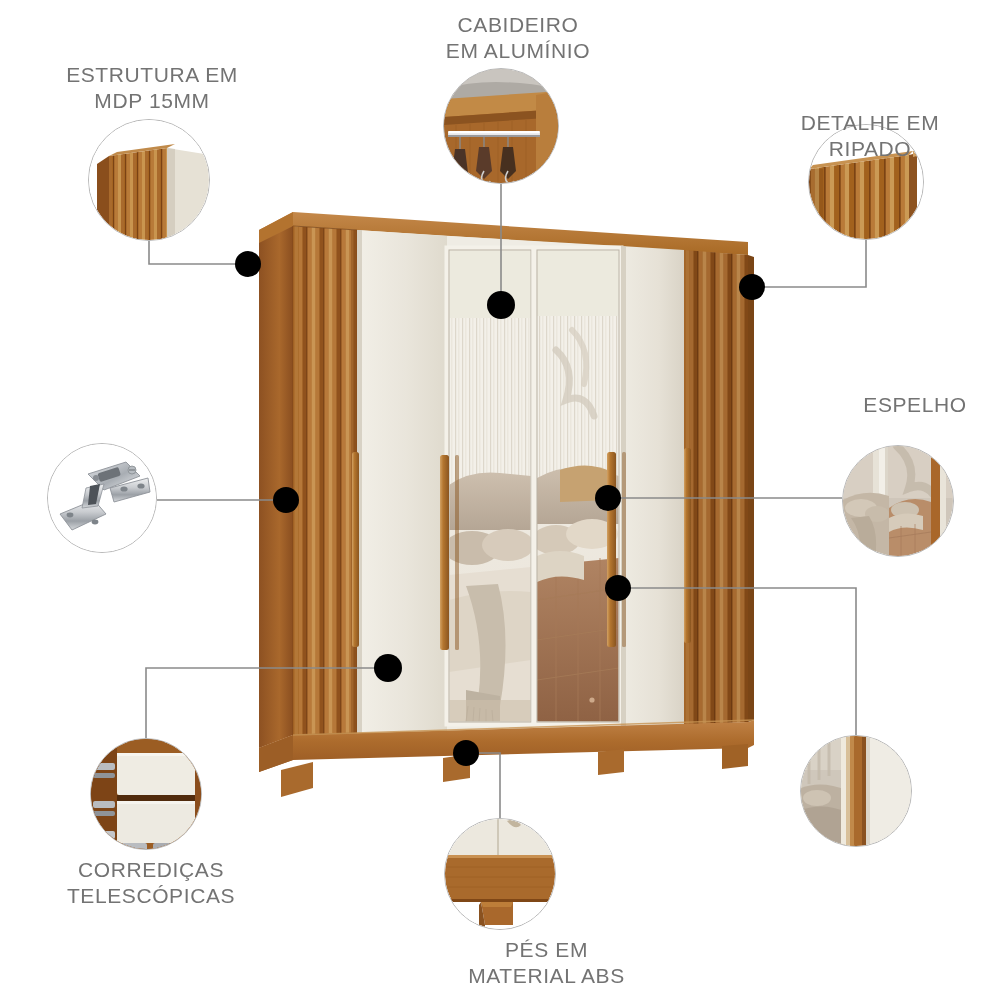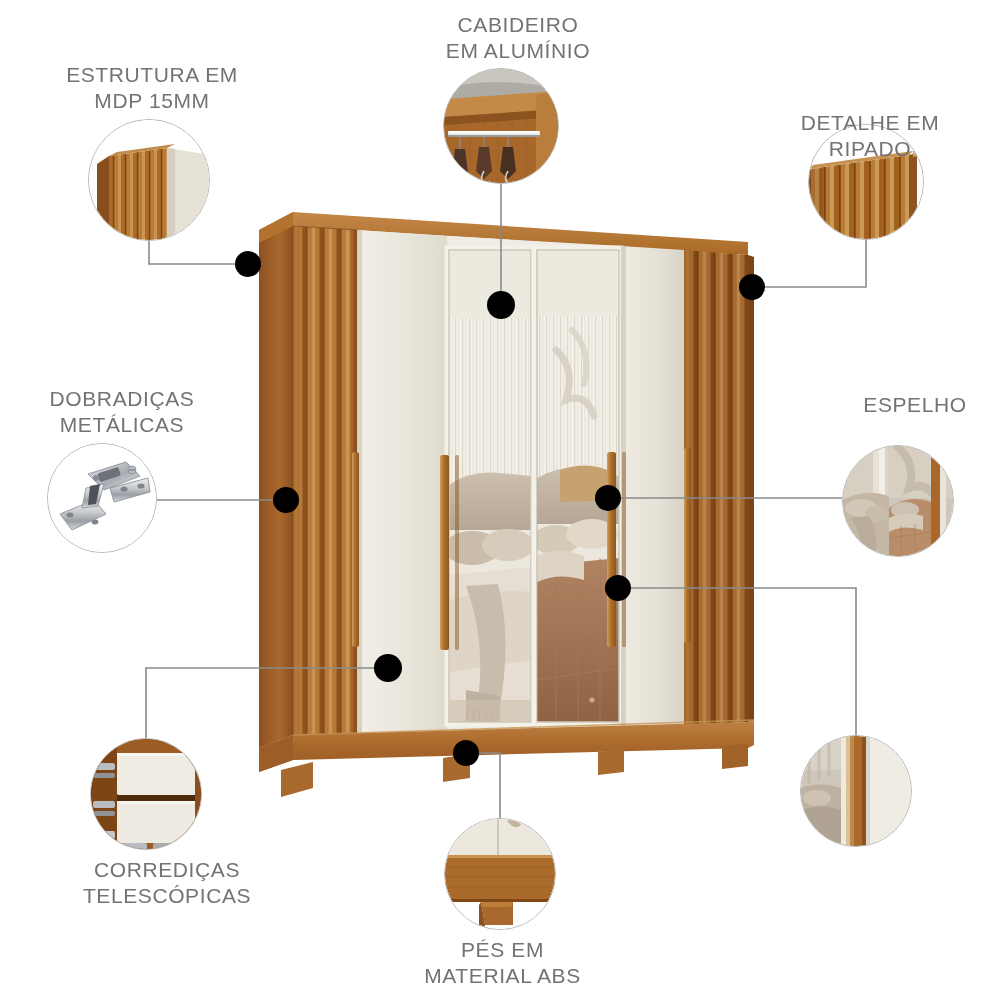--- a/index.html
+++ b/index.html
@@ -417,22 +417,20 @@
 
         <polygon points="62,44 100,34 102,48 66,58" fill="url(#gMetal)" stroke="#8d9298" stroke-width="0.9"></polygon>
         <ellipse cx="76" cy="45" rx="3.6" ry="2.6" fill="#7e848a"></ellipse>
         <ellipse cx="93" cy="42" rx="3.6" ry="2.6" fill="#7e848a"></ellipse>
 
         <circle cx="84" cy="26" r="4" fill="#b7bcc1" stroke="#868b91" stroke-width="0.8"></circle>
         <line x1="81" y1="26" x2="87" y2="26" stroke="#6c7177" stroke-width="1.1"></line>
       </svg>
     </div>
   </div>
-  <div class="callout-label" style="left:22px; top:386px; width:200px;">DOBRADIÇAS
-METÁLICAS</div>
 
   <div class="bubble" style="left:842px; top:445px; width:112px; height:112px;">
     <div class="bubble-inner">
       <svg viewBox="0 0 112 112" width="112" height="112">
         <rect width="112" height="112" fill="#cfc6ba"></rect>
 
         <rect x="0" y="0" width="112" height="52" fill="#d8cfc3"></rect>
         <path d="M54 0 Q 74 18 66 42 Q 86 34 96 58" fill="none" stroke="#c2b7a8" stroke-width="8" stroke-linecap="round" opacity="0.8"></path>
 
         <rect x="36" y="0" width="6" height="112" fill="#f2efe8"></rect>
@@ -484,21 +482,21 @@
         <rect x="26" y="62" width="82" height="42" rx="2" fill="#edeae1"></rect>
         <rect x="26" y="62" width="82" height="3" fill="#f6f4ee"></rect>
 
         <rect x="104" y="0" width="8" height="112" fill="#8a4d1c"></rect>
 
         <rect x="30" y="104" width="26" height="8" rx="2" fill="#b9bcc0"></rect>
         <rect x="62" y="104" width="26" height="8" rx="2" fill="#a9acb1"></rect>
       </svg>
     </div>
   </div>
-  <div class="callout-label" style="left:62px; top:857px; width:210px;">CORREDIÇAS
+  <div class="callout-label" style="left:46px; top:857px; width:210px;">CORREDIÇAS
 TELESCÓPICAS</div>
 
   <div class="bubble" style="left:444px; top:818px; width:112px; height:112px;">
     <div class="bubble-inner">
       <svg viewBox="0 0 112 112" width="112" height="112">
         <rect width="112" height="112" fill="#ffffff"></rect>
 
         <rect x="0" y="0" width="112" height="36" fill="#ece8de"></rect>
         <rect x="52" y="0" width="2" height="36" fill="#cfc8b8"></rect>
         <path d="M62 2 q 8 -4 14 4 q -6 6 -14 -4 Z" fill="#a08a6a" opacity="0.55"></path>
@@ -511,21 +509,21 @@
           <line x1="0" y1="68" x2="112" y2="68"></line>
         </g>
         <rect x="0" y="80" width="112" height="3" fill="#7f4716"></rect>
 
         <polygon points="36,83 68,83 68,106 40,106" fill="#a9682c"></polygon>
         <polygon points="36,83 40,106 40,112 34,112 34,86" fill="#8a5220"></polygon>
         <polygon points="36,83 68,83 66,88 38,88" fill="#bd7e39"></polygon>
       </svg>
     </div>
   </div>
-  <div class="callout-label" style="left:405px; top:937px; width:195px;">PÉS EM
+  <div class="callout-label" style="left:449px; top:937px; width:195px;">PÉS EM
 MATERIAL ABS</div>
 
   <div class="bubble" style="left:800px; top:735px; width:112px; height:112px;">
     <div class="bubble-inner">
       <svg viewBox="0 0 112 112" width="112" height="112">
         <rect width="112" height="112" fill="#e9e4d9"></rect>
 
         <rect x="0" y="0" width="46" height="112" fill="#cfc7bb"></rect>
         <rect x="0" y="0" width="46" height="34" fill="#d9d2c6"></rect>
 

